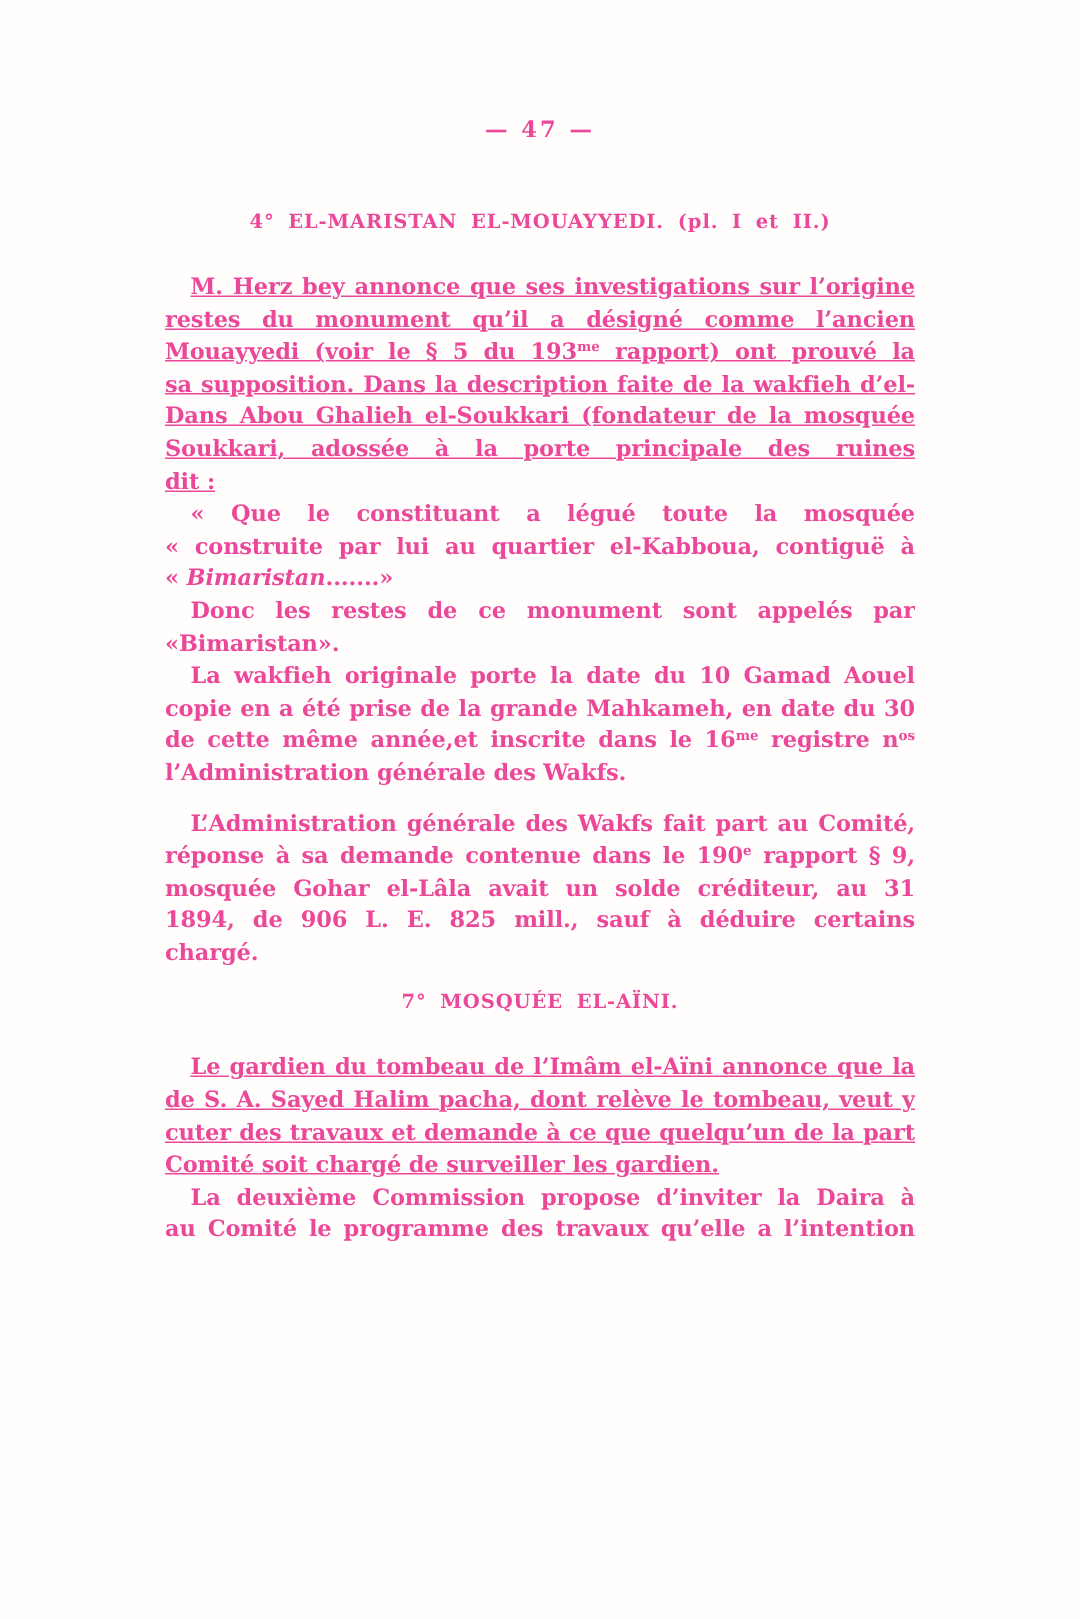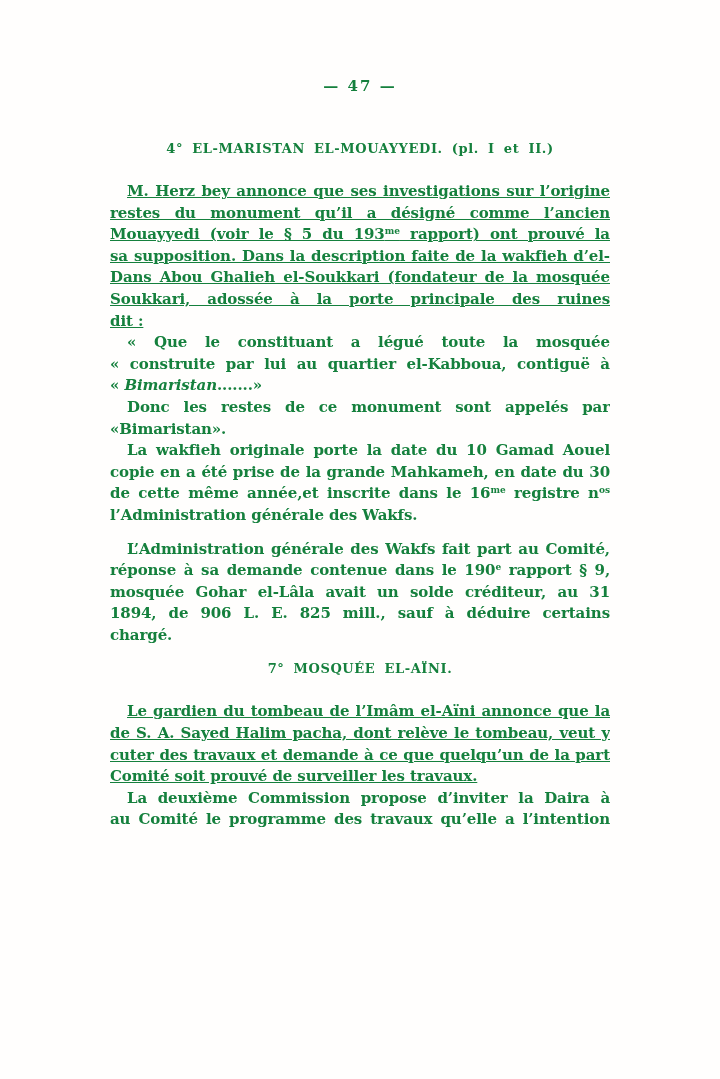--- a/index.html
+++ b/index.html
@@ -3,21 +3,21 @@
 <meta charset="utf-8">
 <style>
   html, body { margin: 0; padding: 0; background: #ffffff; }
   .page {
     width: 720px; height: 1079px;
     background: #fffefd;
     position: relative;
     overflow: hidden;
     font-family: "DejaVu Serif", "Liberation Serif", serif;
     font-weight: 700;
-    color: #15803d;
+    color: #ec4899;
     box-sizing: border-box;
   }
   .pageno {
     padding-top: 77px;
     text-align: center;
     font-size: 15px;
     letter-spacing: 2px;
   }
   #content { width: 524px; margin: 0 0 0 98px; }
   .section { margin: 12px; padding: 0; }
@@ -88,21 +88,21 @@
           <div class="line">1894, de 906 L. E. 825 mill., sauf à déduire certains comptes ar-</div>
           <div class="line last">chargé.</div>
         </div>
       </section>
       <section class="section sec-2">
         <div class="heading">7° MOSQUÉE EL-AÏNI.</div>
         <div class="para">
           <div class="line">Le gardien du tombeau de l’Imâm el-Aïni annonce que la Daïra</div>
           <div class="line">de S. A. Sayed Halim pacha, dont relève le tombeau, veut y exé-</div>
           <div class="line">cuter des travaux et demande à ce que quelqu’un de la part du</div>
-          <div class="line last">Comité soit prouvé de surveiller les travaux.</div>
+          <div class="line last">Comité soit chargé de surveiller les gardien.</div>
         </div>
         <div class="para">
           <div class="line">La deuxième Commission propose d’inviter la Daira à présenter</div>
           <div class="line">au Comité le programme des travaux qu’elle a l’intention d’exé-</div>
         </div>
       </section>
     </div>
 </div>
 
 </body></html>

